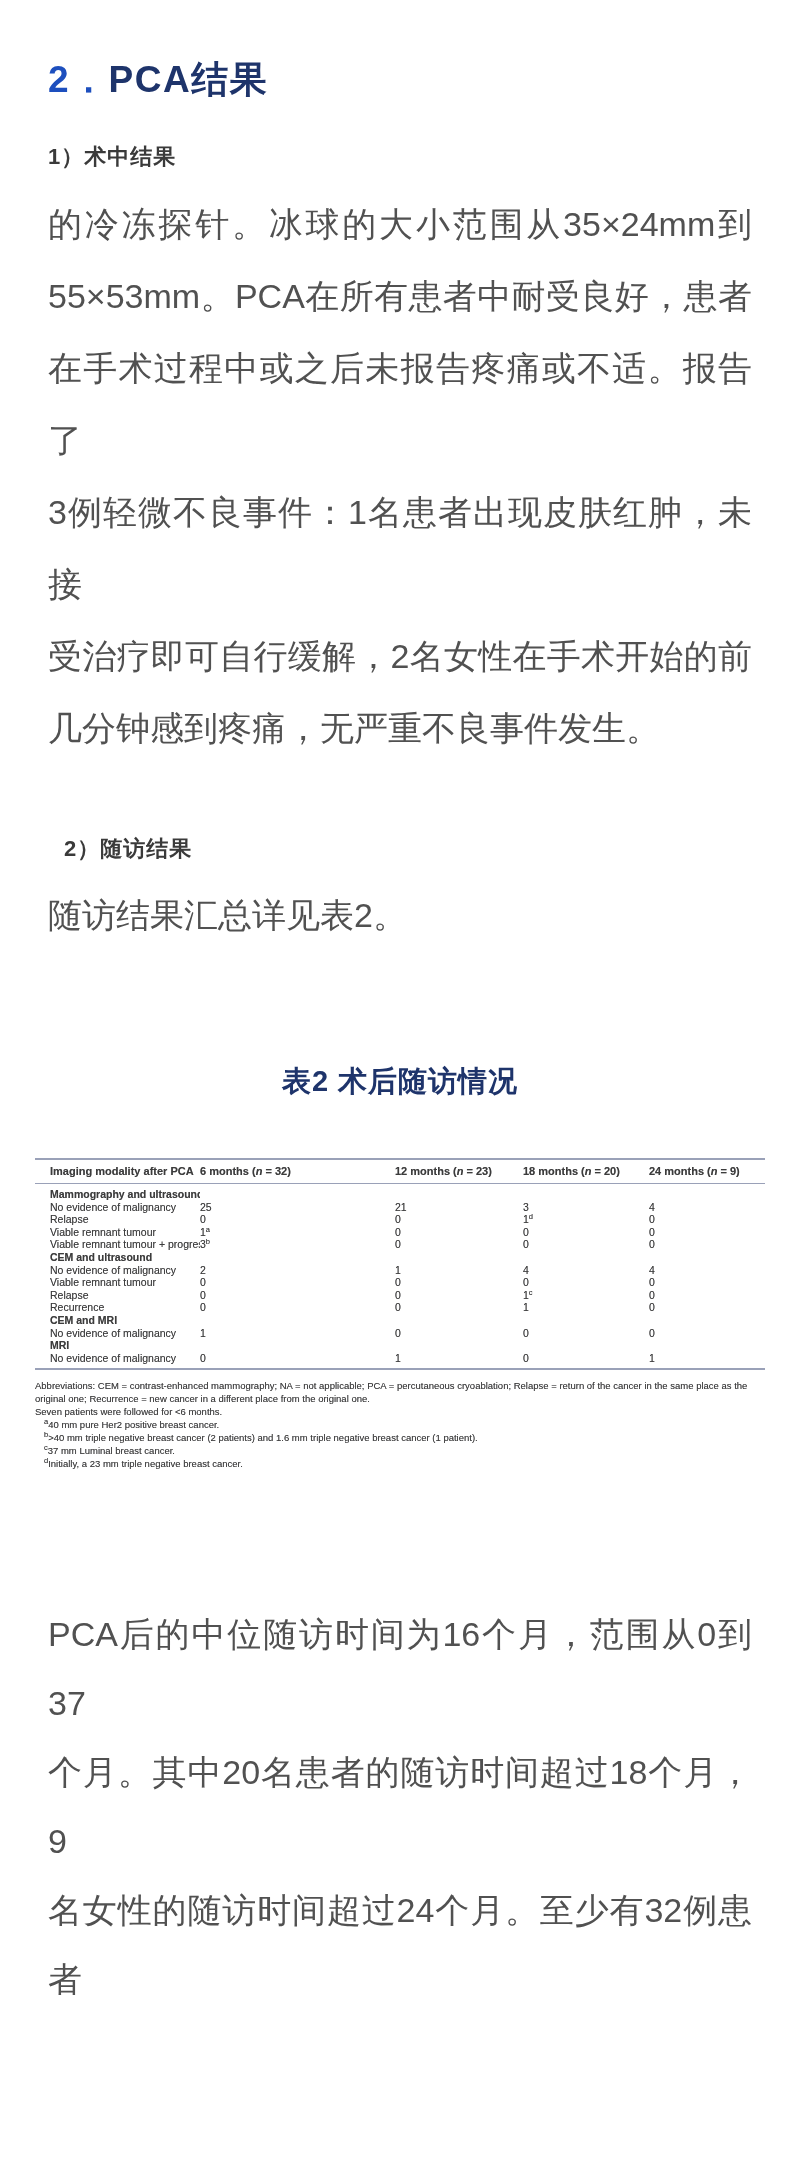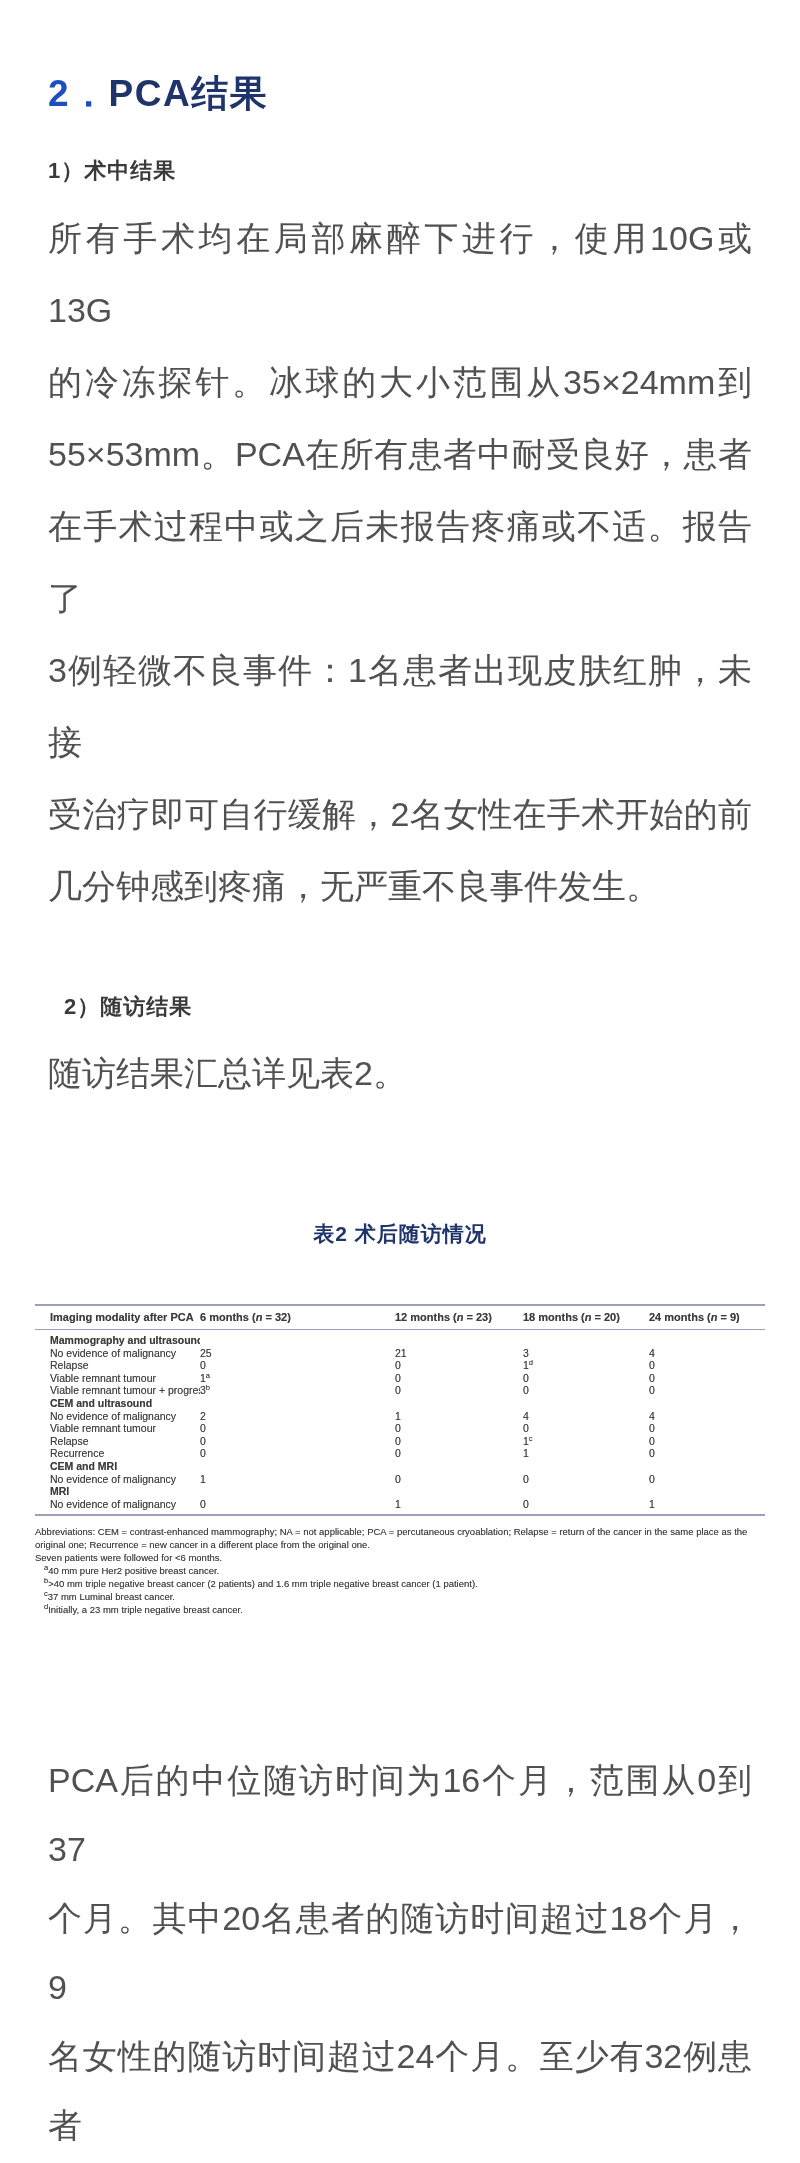--- a/index.html
+++ b/index.html
@@ -7,21 +7,21 @@
   body { width: 800px; font-family: "Liberation Sans", sans-serif; }
   .page {
     position: relative;
     width: 800px;
     height: 2163px;
     background: #ffffff;
     padding: 0 48px;
     overflow: hidden;
   }
   .h1 {
-    margin-top: 69px;
+    margin-top: 55px;
     font-size: 37px;
     font-weight: 700;
     letter-spacing: 1.5px;
     white-space: nowrap;
   }
   .h1 .num { color: var(--accent-blue, #1d4fbe); }
   .h1 .ttl { color: var(--navy, #1e346b); }
   .h2 {
     font-size: 22px;
     font-weight: 700;
@@ -41,21 +41,21 @@
   .p3 { margin-top: 130px; line-height: 69px; }
   .line {
     text-align: justify;
     text-align-last: justify;
     text-justify: inter-character;
   }
   .line.last { text-align-last: left; }
   .caption {
     margin-top: 112px;
     text-align: center;
-    font-size: 21px;
+    font-size: 29px;
     font-weight: 700;
     color: var(--navy, #1e346b);
     letter-spacing: 1px;
   }
   .figure {
     width: 730px;
     margin: 56px 0 0 -13px;
     font-family: Liberation Sans, sans-serif;
     color: #3c3c3c;
     text-shadow: 0 0 0.5px rgba(60,60,65,0.55);
@@ -100,21 +100,20 @@
 </head>
 <body>
 
 <div class="page">
 
   <h1 class="h1"><span class="num">2．</span><span class="ttl">PCA结果</span></h1>
 
   <h2 class="h2 first">1）术中结果</h2>
 
   <div class="para p1" id="para1">
-      <div class="line">所有手术均在局部麻醉下进行，使用10G或13G</div>
       <div class="line">的冷冻探针。冰球的大小范围从35×24mm到</div>
       <div class="line">55×53mm。PCA在所有患者中耐受良好，患者</div>
       <div class="line">在手术过程中或之后未报告疼痛或不适。报告了</div>
       <div class="line">3例轻微不良事件：1名患者出现皮肤红肿，未接</div>
       <div class="line">受治疗即可自行缓解，2名女性在手术开始的前</div>
       <div class="line last">几分钟感到疼痛，无严重不良事件发生。</div>
     </div>
 
   <h2 class="h2 second">2）随访结果</h2>
 

